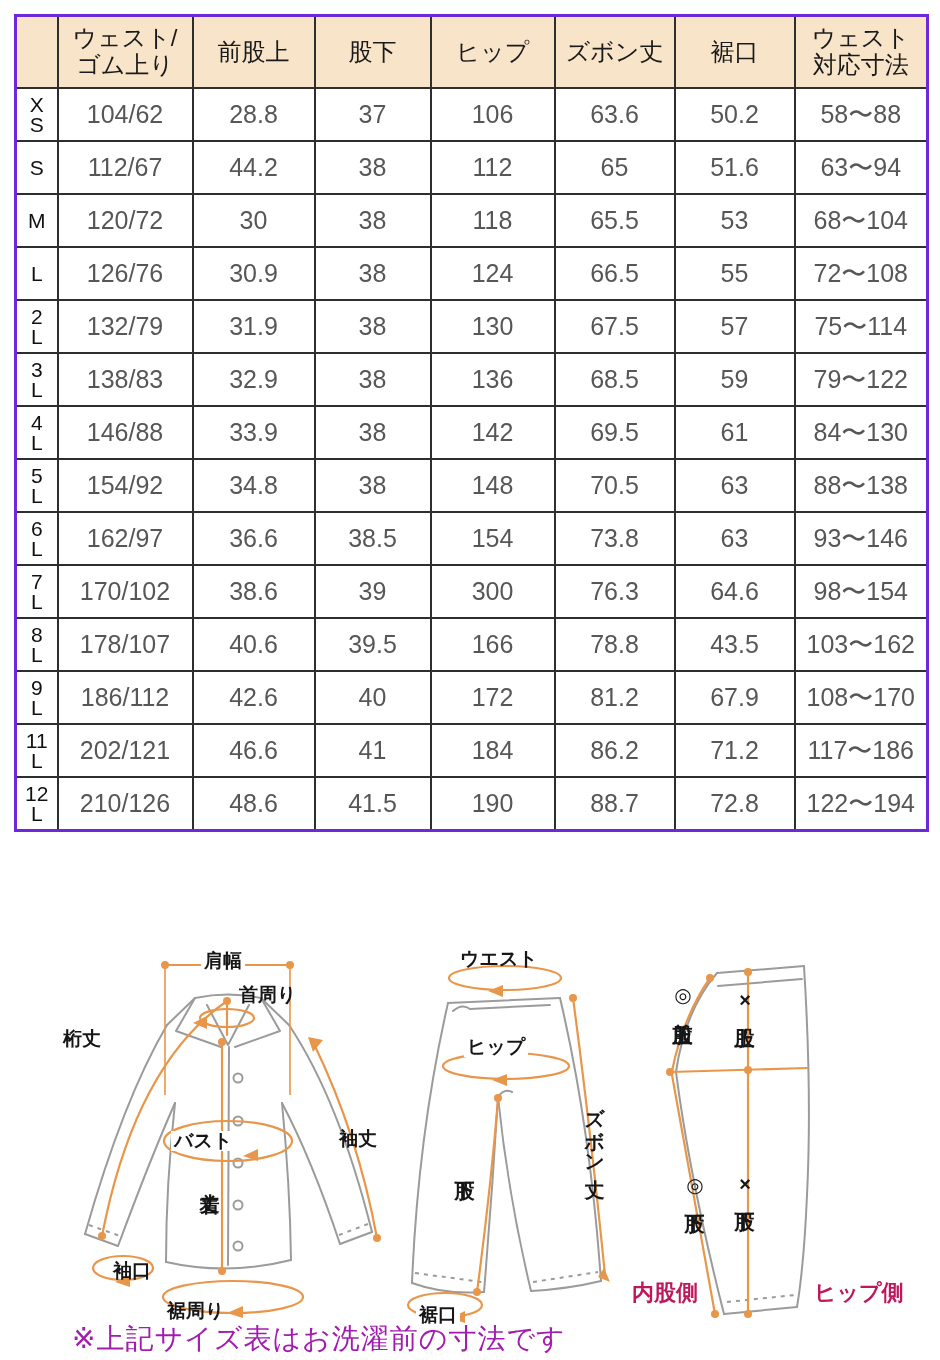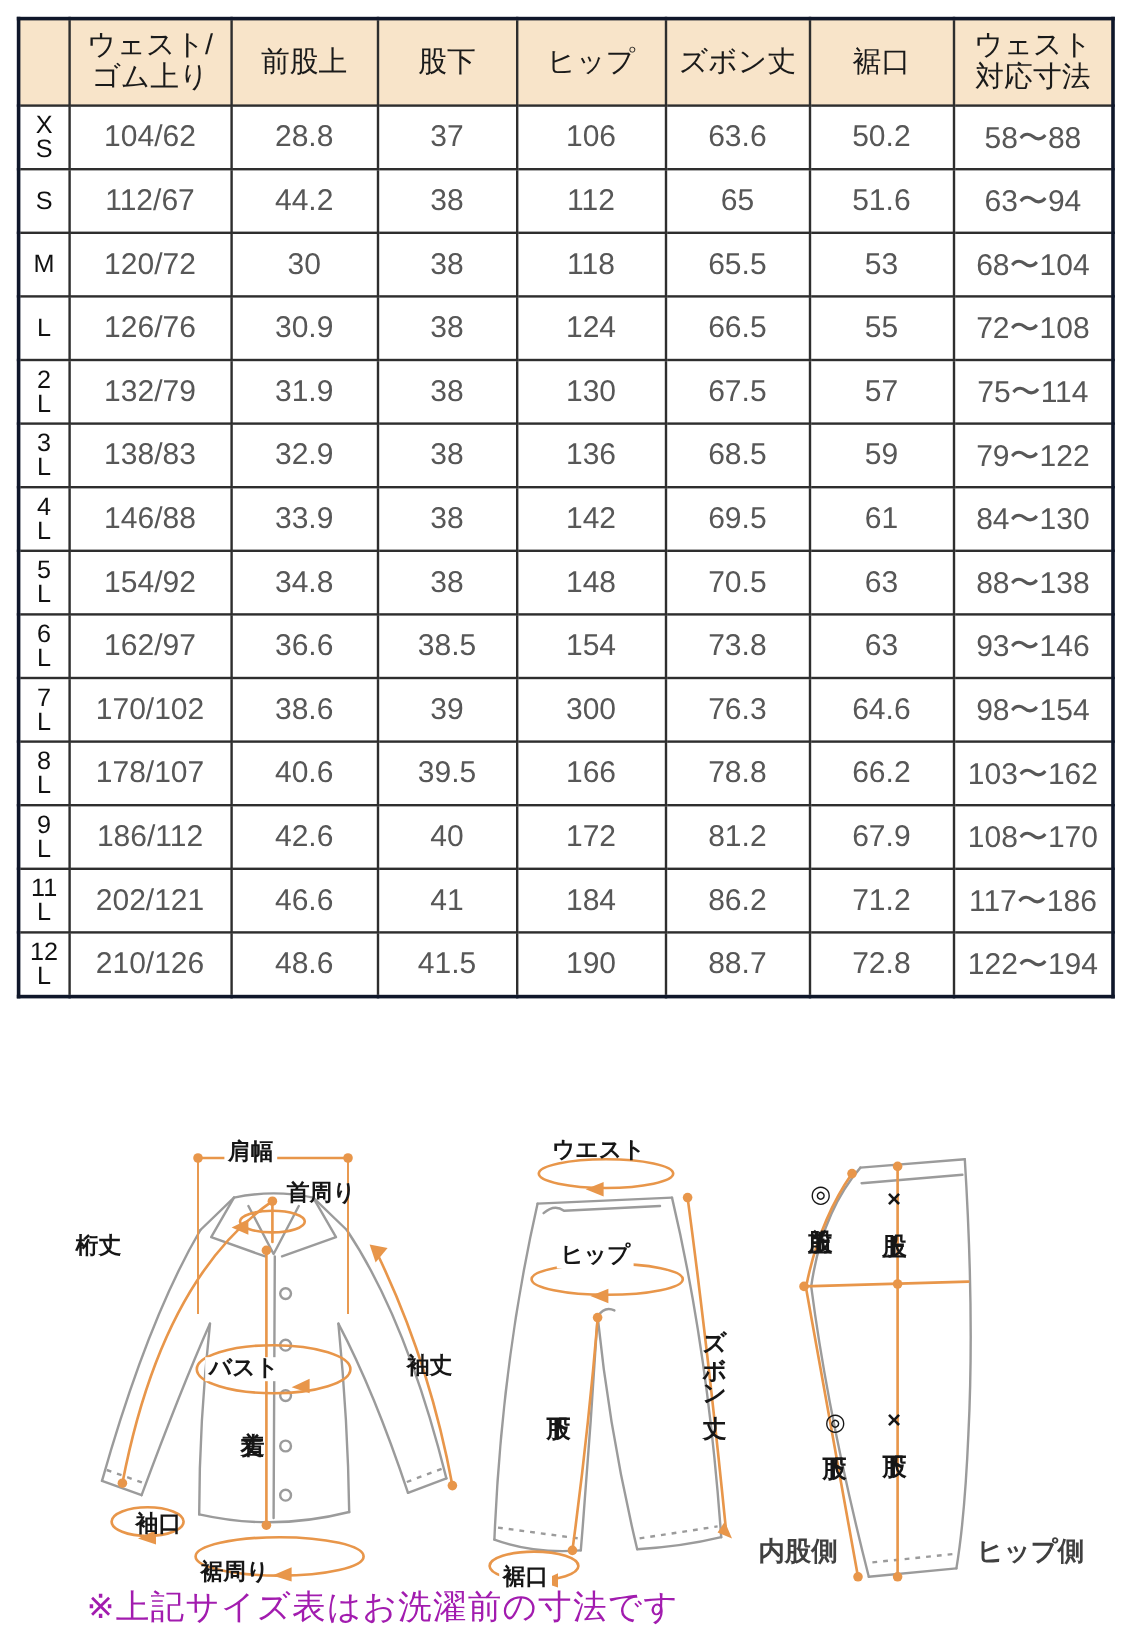--- a/index.html
+++ b/index.html
@@ -4,21 +4,21 @@
 <style>
   html,body{margin:0;padding:0;}
   body{
     width:940px;height:1360px;position:relative;background:#ffffff;
     font-family:"Liberation Sans","DejaVu Sans",sans-serif;overflow:hidden;
   }
   
   table.size-table{
     position:absolute;left:14px;top:14px;width:912px;
     border-collapse:collapse;table-layout:fixed;
-    border:3px solid #0f172a;
+    border:3px solid #6d28d9;
   }
   .size-table th,.size-table td{
     border:2px solid #2e2e2e;text-align:center;vertical-align:middle;padding:0;
   }
   .size-table thead th{
     background:#f8e4c9;color:#1a1a1a;font-weight:normal;
     font-size:24px;line-height:1.12;height:70px;white-space:pre-line;
   }
   .size-table tbody th{
     background:#ffffff;color:#111111;font-weight:normal;
@@ -41,21 +41,21 @@
   .ah{fill:#e8964a;stroke:none;}
   .dlabel{
     position:absolute;font-size:19px;font-weight:bold;color:#161616;
     white-space:nowrap;line-height:1.05;
   }
   .dlabel.bg{background:#ffffff;padding:0 3px;}
   .vlabel{
     writing-mode:vertical-rl;text-orientation:upright;
     font-size:20px;letter-spacing:1px;
   }
-  .glabel{color:#404040;font-size:22px;font-weight:bold;}
+  .glabel{color:#be185d;font-size:22px;font-weight:bold;}
   
   .note{
     position:absolute;left:72px;top:1320px;font-size:28px;color:#a21caf;
     letter-spacing:1px;white-space:nowrap;
   }
 </style>
 </head>
 <body>
 
 <table class="size-table">
@@ -192,21 +192,21 @@
         <td>98〜154</td>
       </tr>
       <tr>
         <th>8
 L</th>
         <td>178/107</td>
         <td>40.6</td>
         <td>39.5</td>
         <td>166</td>
         <td>78.8</td>
-        <td>66.2</td>
+        <td>43.5</td>
         <td>103〜162</td>
       </tr>
       <tr>
         <th>9
 L</th>
         <td>186/112</td>
         <td>42.6</td>
         <td>40</td>
         <td>172</td>
         <td>81.2</td>
@@ -282,21 +282,21 @@
     <polygon class="ah" points="253,92 268,95 258,107"></polygon>
     <circle class="dot" cx="322" cy="293" r="4"></circle>
     <circle class="dot" cx="167" cy="97" r="4"></circle>
     <line class="o" x1="167" y1="97" x2="167" y2="326"></line>
     <circle class="dot" cx="167" cy="326" r="4"></circle>
     <ellipse class="o" cx="68" cy="323" rx="30" ry="12"></ellipse>
     <polygon class="ah" points="60,337 75,330 75,342"></polygon>
     <ellipse class="o" cx="178" cy="352" rx="70" ry="16"></ellipse>
     <polygon class="ah" points="172,368 188,361 188,373"></polygon>
   </svg>
-  <span class="dlabel bg" style="left:132px;top:6px;text-align:center;">肩幅</span>
+  <span class="dlabel bg" style="left:146px;top:6px;text-align:center;">肩幅</span>
   <span class="dlabel" style="left:184px;top:40px;">首周り</span>
   <span class="dlabel" style="left:8px;top:84px;">桁丈</span>
   <span class="dlabel bg" style="left:116px;top:186px;">バスト</span>
   <span class="dlabel" style="left:284px;top:184px;">袖丈</span>
   <span class="dlabel vlabel" style="left:144px;top:232px;">着丈</span>
   <span class="dlabel" style="left:24px;top:316px;margin-left:34px;">袖口</span>
   <span class="dlabel" style="left:112px;top:356px;">裾周り</span>
 </div>
 
 <div class="diagram" style="left:400px;top:945px;width:250px;height:385px;">

